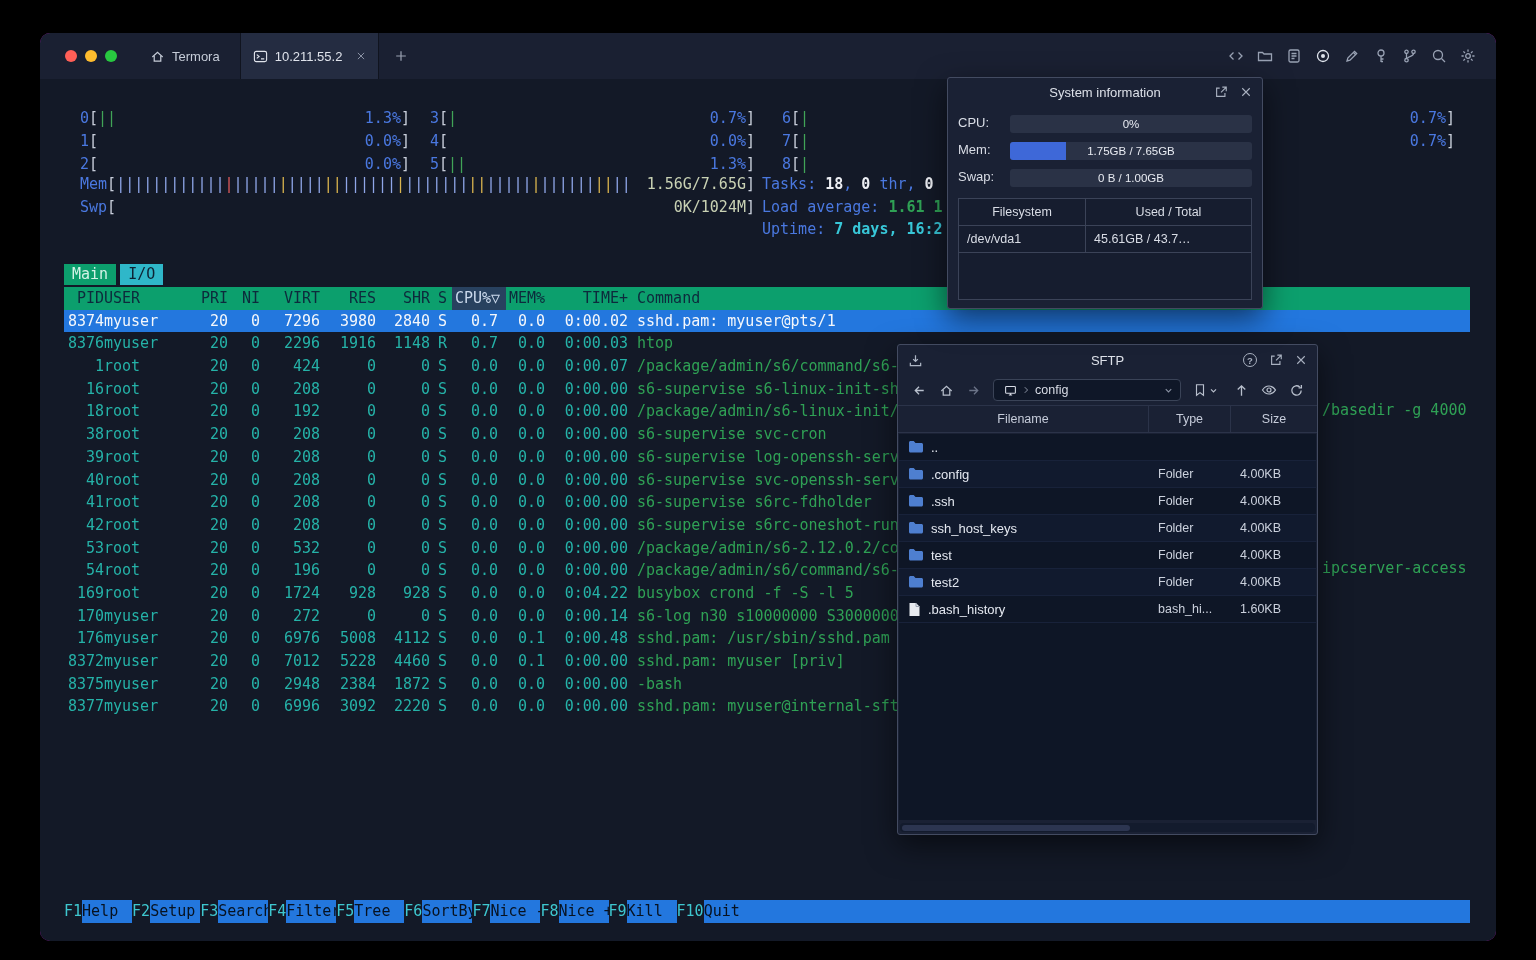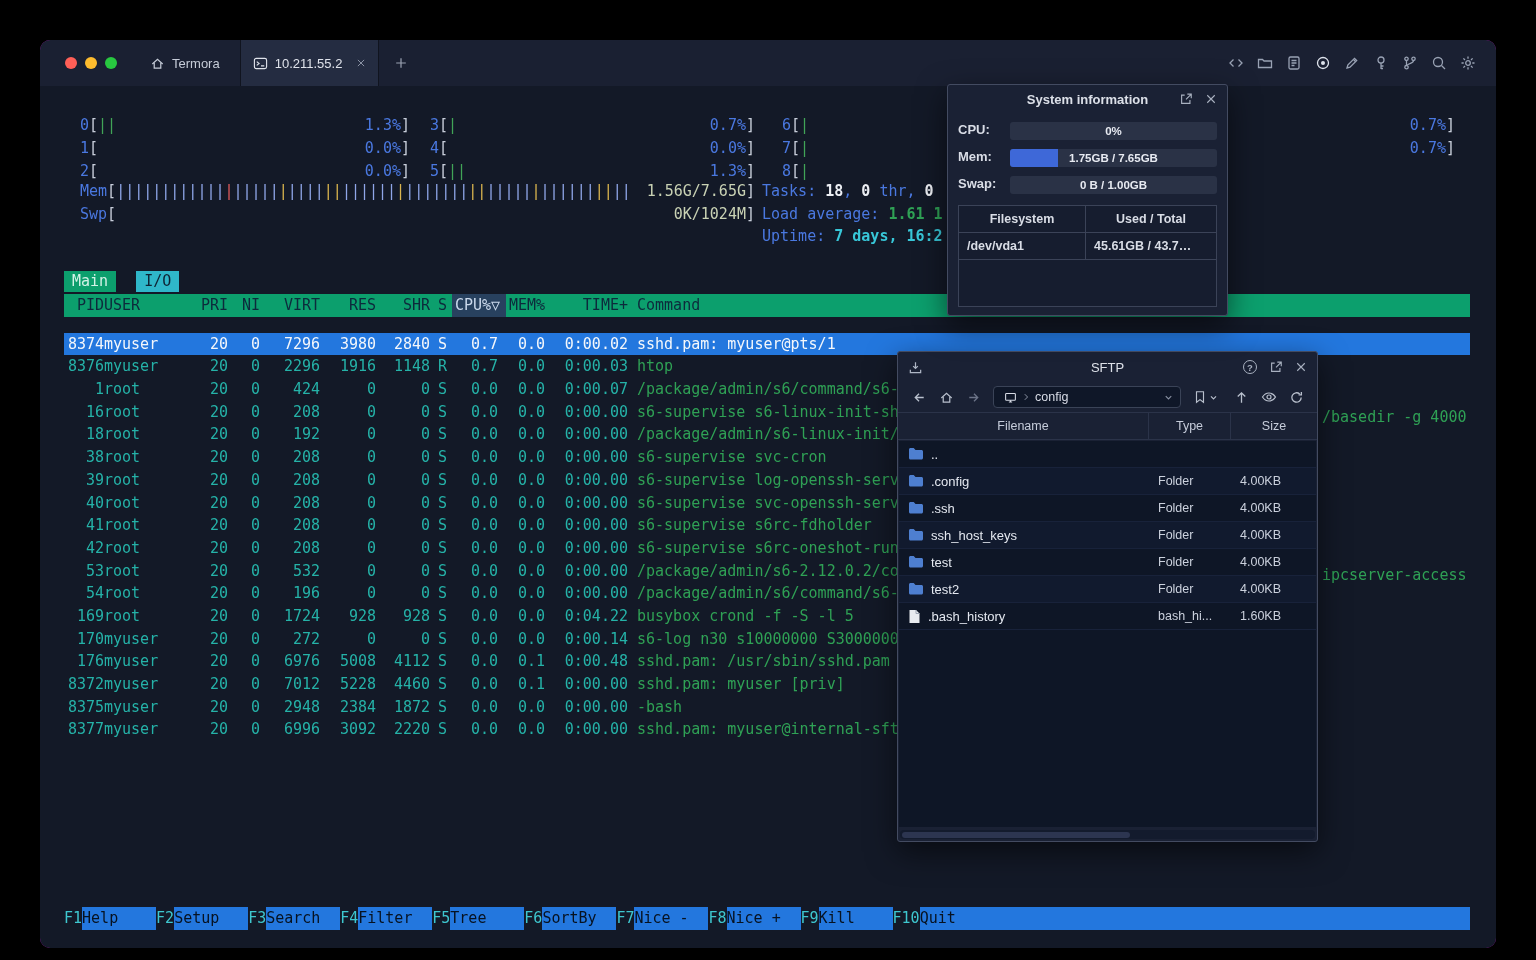--- a/index.html
+++ b/index.html
@@ -1,20 +1,20 @@
 <!DOCTYPE html>
 <html><head>
 <meta charset="utf-8">
 <style>
   * { margin:0; padding:0; box-sizing:border-box; }
   html,body { width:1536px; height:960px; background:#000; overflow:hidden;
               font-family:"Liberation Sans", sans-serif; }
 
   
-  .window { position:absolute; left:40px; top:40px; width:1456px; height:908px;
+  .window { position:absolute; left:40px; top:33px; width:1456px; height:908px;
             background:#a21caf; border-radius:10px; overflow:hidden;
             box-shadow:0 12px 40px rgba(0,0,0,.7);padding-left:45px; }
 
   
   .titlebar { position:absolute; top:0; left:0; right:0; height:46px; background:#1A2032;
               display:flex; align-items:center; z-index:10; }
   .traffic { display:flex; gap:8px; padding-left:25px; width:100px; }
   .tl { width:12px; height:12px; border-radius:50%; }
   .tl.r { background:#FF5F57; } .tl.y { background:#FEBC2E; } .tl.g { background:#28C840; }
   .home-tab { display:flex; align-items:center; gap:7px; color:#C6CCD8; font-size:13px;
@@ -44,62 +44,62 @@
   .swpline { left:40px; top:119px; width:675px; }
   .mlab { color:#4A78E0; }
   .hbar { flex:1; position:relative; overflow:hidden; white-space:pre; }
   .hval { position:absolute; right:0; top:0; color:#C9D2B4; }
   .infoline { left:722px; display:block; }
   .pt-lbl { color:#4A78E0; }
   .pt-val { color:#EDEFF4; font-weight:bold; }
   .pt-grn { color:#2FA155; font-weight:bold; }
   .pt-cyn { color:#38C7D8; font-weight:bold; }
 
-  .vtabs { position:absolute; left:24px; top:185px; display:flex; gap:20px; }
+  .vtabs { position:absolute; left:24px; top:185px; display:flex; gap:4px; }
   .vtab { padding:0 8px; height:21px; line-height:21px; cursor:default; }
   .vtab.main { background:#0C9F6D; color:#D2F2E6; }
   .vtab.io   { background:#2FB7C9; color:#0E2233; }
 
   .ptable { position:absolute; left:24px; right:26px; top:208px; }
   .phead, .prow { display:grid;
     grid-template-columns:40px 86px 38px 32px 60px 56px 54px 22px 54px 42px 80px minmax(0,1fr);
     height:22.7px; line-height:22.7px; white-space:pre; }
   .phead { background:#0C9F6D; color:#0D2A3C; }
   .pc { overflow:hidden; }
   .pc.ar { text-align:right; }
   .pc.al { text-align:left; }
   .pc:nth-child(8)  { padding-left:8px; }
   .pc:nth-child(9)  { padding-right:8px; }
   .pc:nth-child(10) { padding-right:3px; }
   .pc:nth-child(12) { padding-left:9px; }
   .pc.sorted { background:#28415F; color:#CBD9EC; text-align:left; padding-left:3px;
                padding-right:0; overflow:visible; }
   .prow { color:#25B2A8; }
   .prow .cmd { color:#2FA155; }
-  .prow.sel { background:#2377DE; color:#F4F7FB;margin-top:16px; }
+  .prow.sel { background:#2377DE; color:#F4F7FB; }
   .prow.sel .cmd { color:#F4F7FB; }
 
   .tail { position:absolute; left:1282px; color:#2FA155; white-space:pre; }
 
   .fbar { position:absolute; left:24px; right:26px; top:821px; height:23px; display:flex; }
   .fkey { color:#3EC7CF; background:#131927; line-height:23px; white-space:pre; }
-  .flabel { background:#2377DE; color:#071220; width:74px; line-height:23px;
+  .flabel { background:#2377DE; color:#071220; width:50px; line-height:23px;
             white-space:pre; overflow:hidden; }
   .ffill { flex:1; background:#2377DE; }
 
   
   .panel { position:absolute; background:#1A2134; border:1px solid #434B61; border-radius:3px;
            box-shadow:0 10px 30px rgba(0,0,0,.55); color:#D6DAE4; z-index:20; }
   .p-title { height:30px; display:flex; align-items:center; padding:0 10px; position:relative; }
   .p-title-text { position:absolute; left:0; right:0; text-align:center; font-size:13px;
                   color:#DCE0E8; pointer-events:none; }
   .p-left { display:flex; z-index:2; color:#AEB6C5; }
   .p-acts { margin-left:auto; display:flex; gap:12px; z-index:2; color:#A9B1C0; align-items:center; }
 
-  .sysinfo { left:907px; top:44px; width:281px; height:232px; z-index:22;font-weight:bold; }
+  .sysinfo { left:907px; top:44px; width:316px; height:232px; z-index:22; }
   .sysinfo .p-title { height:28px; }
   .si-row { display:flex; align-items:flex-start; margin:9px 10px 0; height:18px; }
   .si-lab { width:52px; font-size:13px; color:#D9DDE6; }
   .si-bar { flex:1; height:18px; background:#2A3246; border-radius:3px; position:relative;
             display:flex; align-items:center; justify-content:center; font-size:11.5px;
             color:#E8EBF2; overflow:hidden; }
   .si-bar .fill { position:absolute; left:0; top:0; bottom:0; background:#3E68D8; width:0; }
   .si-bar .txt { position:relative; }
   .si-table { position:absolute; left:10px; right:10px; top:120px; bottom:8px;
               border:1px solid #3B4358; font-size:12.5px; color:#D9DDE6; background:#161D2F; }

